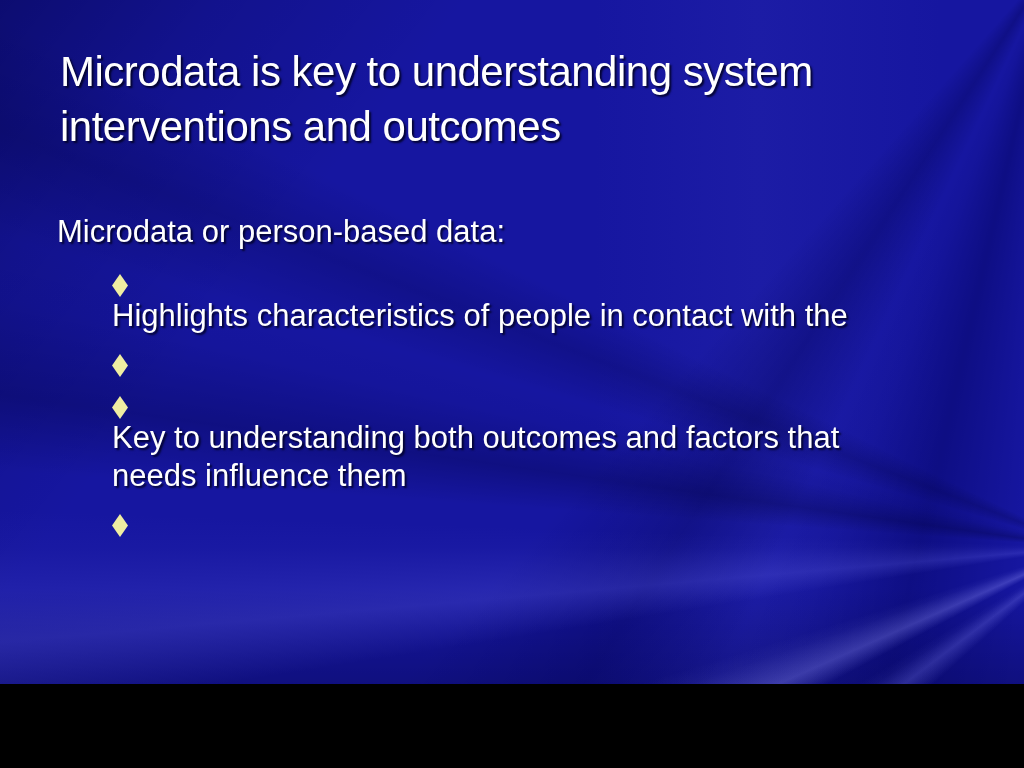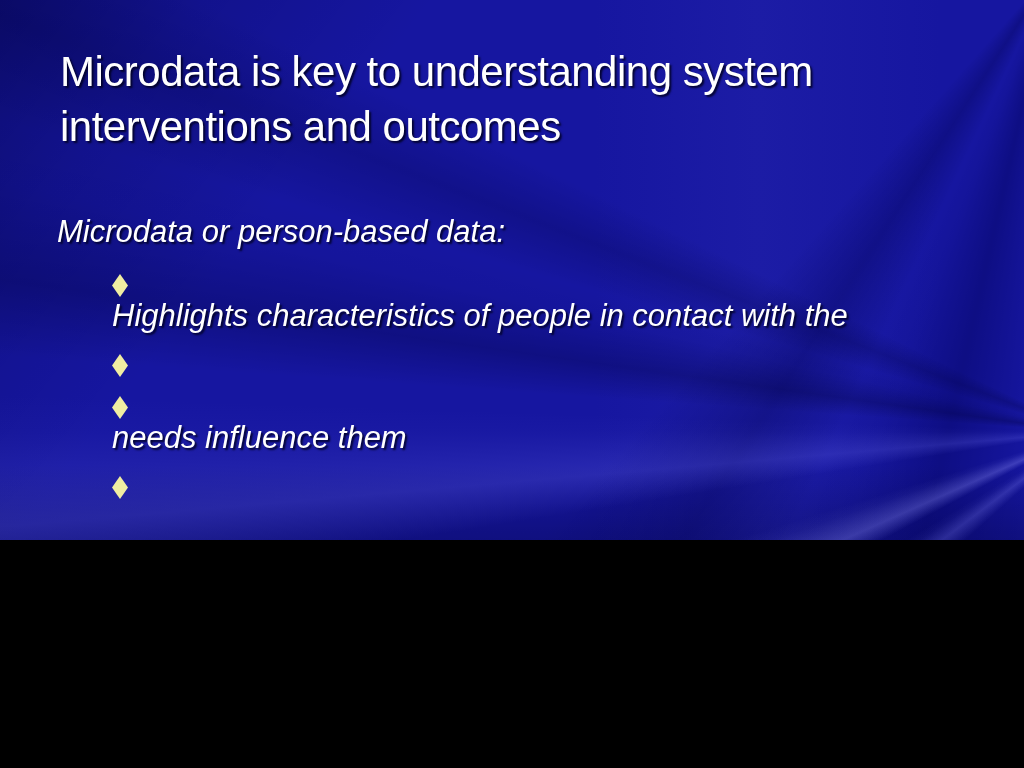--- a/index.html
+++ b/index.html
@@ -4,21 +4,21 @@
 <style>
   html, body {
     margin: 0;
     padding: 0;
     background: #000;
     font-family: "Liberation Sans", "DejaVu Sans", sans-serif;
   }
   .slide {
     position: relative;
     width: 1024px;
-    height: 540px;
+    height: 684px;
     overflow: hidden;
     background: var(--background-base, #1616a0);
   }
   .bg {
     position: absolute;
     inset: 0;
     background:
       
       conic-gradient(from 228deg at 106% 80%,
         rgba(0,0,0,0) 0deg,
@@ -85,21 +85,20 @@
   .title .tline { display: block; }
   .body {
     position: absolute;
     left: 57px;
     top: 213px;
     width: 920px;
     color: var(--body-text, #ffffff);
     font-size: 31px;
     line-height: 38px;
     text-shadow: 2px 2px 2px rgba(0, 0, 30, 0.85);
-    font-style: italic;
   }
   .leadin {
     margin: 0 0 16px 0;
   }
   .bullets {
     margin-left: 55px;
   }
   .bullet {
     display: flex;
     align-items: flex-start;
@@ -143,20 +142,21 @@
         </span>
       </div>
 
       <div class="bullet">
         <span class="diamond"></span>
       </div>
 
       <div class="bullet">
         <span class="diamond"></span>
         <span class="btext">
+          <span class="bline">Key to understanding both outcomes and factors that</span>
           <span class="bline">needs influence them</span>
         </span>
       </div>
 
       <div class="bullet">
         <span class="diamond"></span>
       </div>
 
     </div>
   </div>

